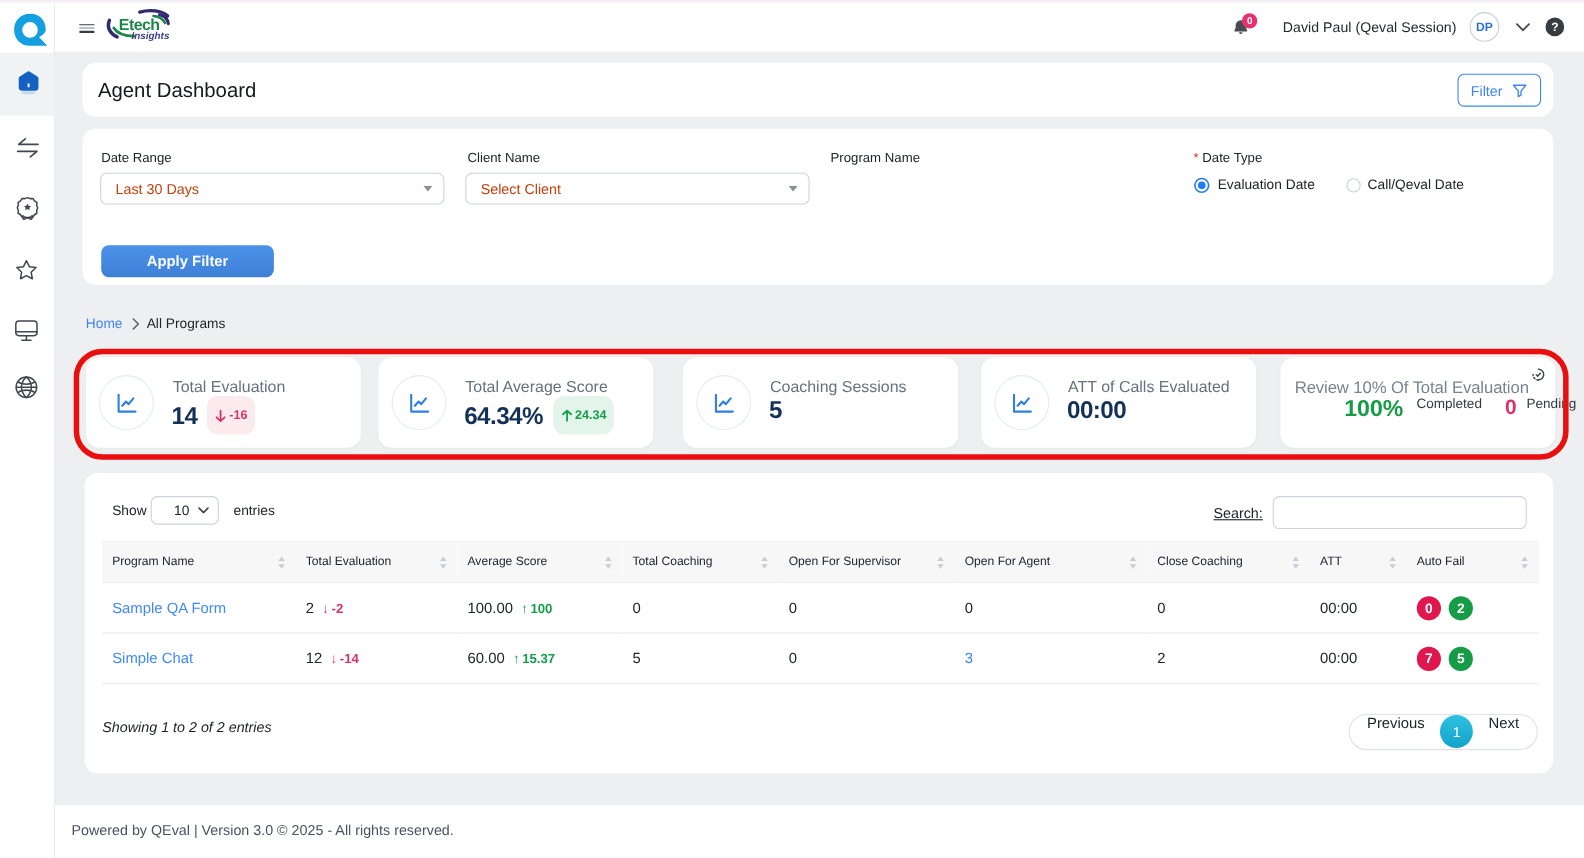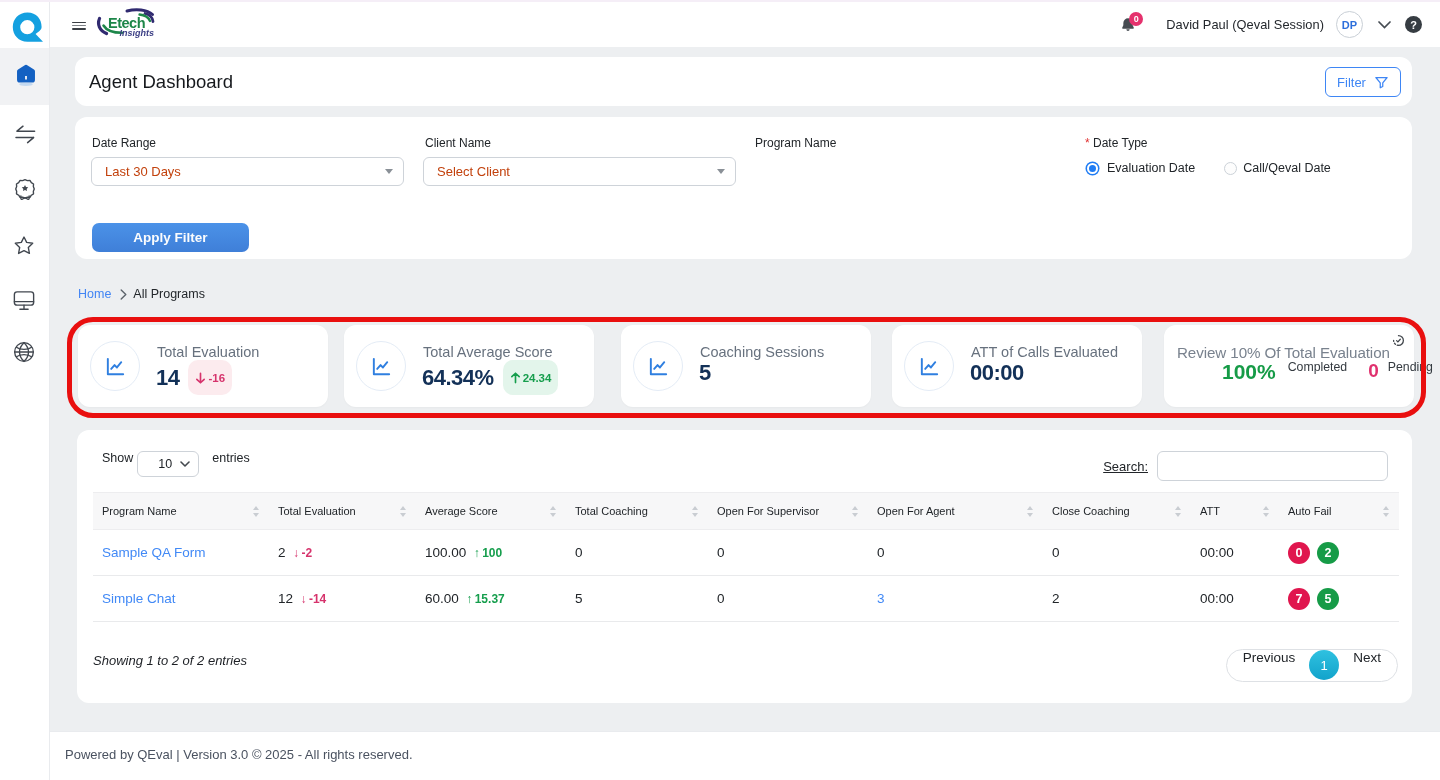--- a/index.html
+++ b/index.html
@@ -44,21 +44,21 @@
 .sticon { position:absolute; left:12px; top:16px; width:50px; height:50px; border-radius:50%; border:1px solid #e4ecf6; display:flex; align-items:center; justify-content:center; background:#fff; }
 .sttitle { position:absolute; left:79px; top:19px; font-size:14.5px; color:#67717e; white-space:nowrap; }
 .stval { position:absolute; left:78px; top:35px; font-size:22px; letter-spacing:-0.5px; font-weight:bold; color:#133158; display:flex; align-items:center; gap:9px;}
 .pill { font-size:11.5px; letter-spacing:0; font-weight:bold; border-radius:10px; height:35px; display:flex; align-items:center; padding:0 7px; gap:2px; }
 .pill.down { background:#fcebee; color:#d6336c; }
 .pill.up { background:#e3f5eb; color:#169e4d; }
 
 #redbox { position:absolute; left:67px; top:317px; width:1359px; height:101px; border:5px solid #e90f0f; border-radius:26px; z-index:20; }
 
 #table-card { left:77px; top:430px; width:1335px; height:273px; }
-#show { position:absolute; left:25px; top:21px; height:26px; font-size:12.5px; color:#212529; display:flex; align-items:flex-start;}
+#show { position:absolute; left:25px; top:21px; height:26px; font-size:12.5px; color:#212529; display:flex; align-items:center;}
 #show select { width:62px; height:26px; border:1px solid #ced3d9; border-radius:6px; font-size:12.5px; font-family:inherit; padding-left:20px; margin:0 13px 0 4px; appearance:none; background:#fff; color:#212529;}
 #searchwrap { position:absolute; right:24px; top:21px; display:flex; align-items:center; gap:9px; font-size:13px; color:#212529;text-decoration:underline; }
 #searchwrap input { width:231px; height:30px; border:1px solid #ced3d9; border-radius:6px; }
 table { position:absolute; left:16px; top:62px; width:1306px; border-collapse:collapse; color:#212529; }
 thead th { background:#f7f7f8; font-weight:normal; text-align:left; height:37px; padding:0 0 0 9px; font-size:11px; color:#212529; border-top:1px solid #ededef; border-bottom:1px solid #ededef; position:relative; white-space:nowrap;}
 tbody td { height:46px; padding:0 0 0 9px; border-bottom:1px solid #e9eaec; font-size:13.5px; }
 tbody a { color:#4189f6; text-decoration:none; }
 .sort { position:absolute; right:9px; top:12px; }
 .dn { color:#d6336c; font-size:12px; font-weight:bold; }
 .up2 { color:#169e4d; font-size:12px; font-weight:bold; }

